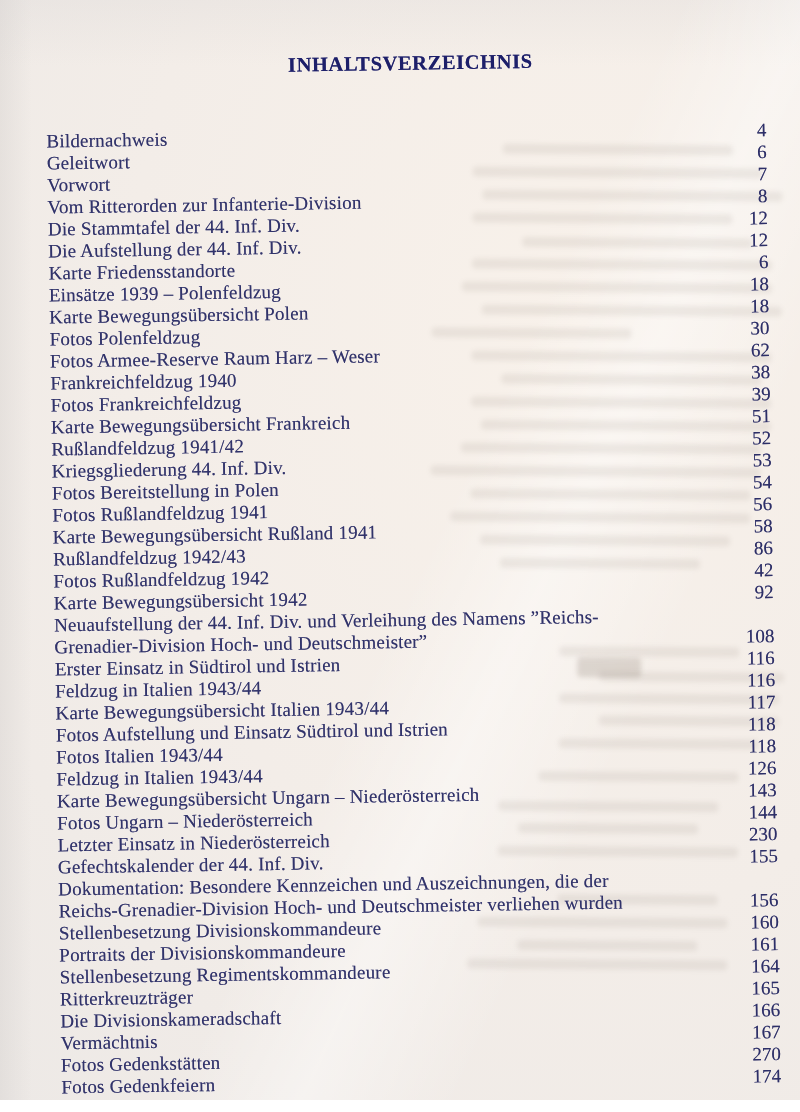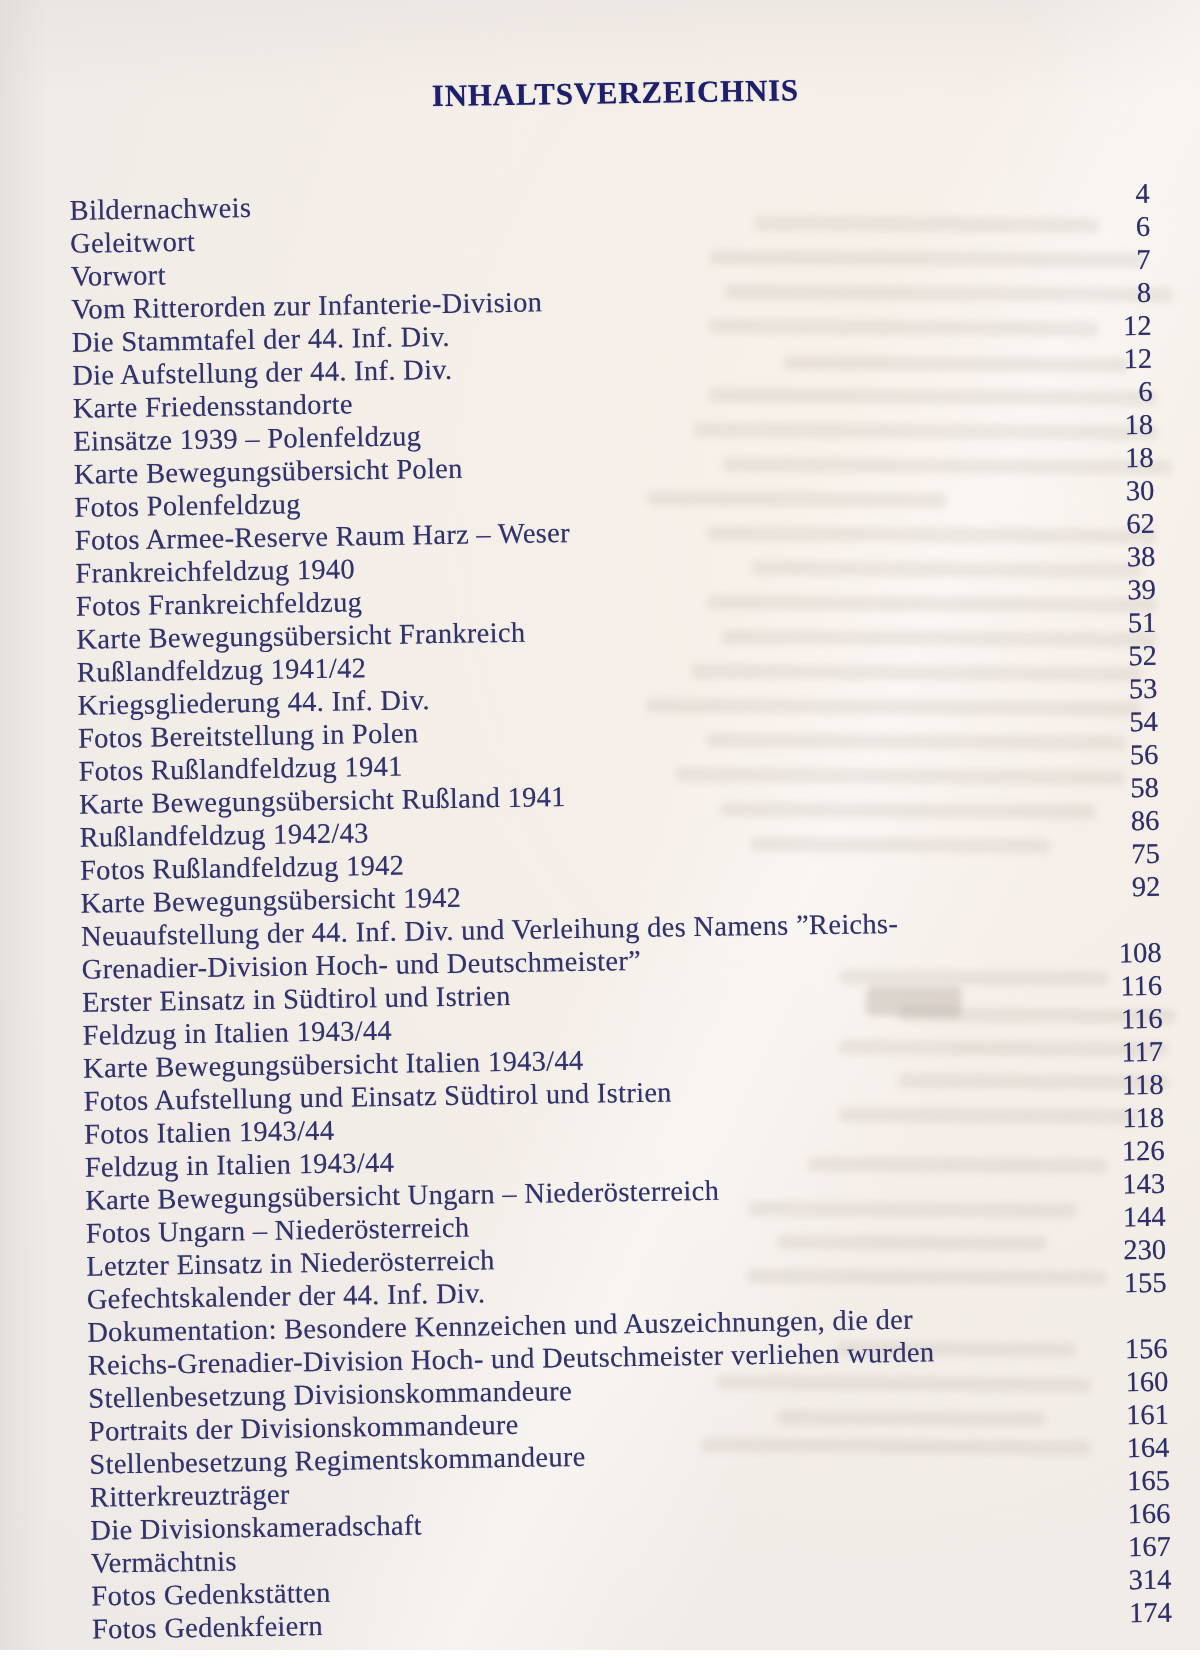--- a/index.html
+++ b/index.html
@@ -167,21 +167,21 @@
         <div class="toc-row">
           <span class="toc-text">Karte Bewegungsübersicht Rußland 1941</span>
           <span class="toc-page">58</span>
         </div>
         <div class="toc-row">
           <span class="toc-text">Rußlandfeldzug 1942/43</span>
           <span class="toc-page">86</span>
         </div>
         <div class="toc-row">
           <span class="toc-text">Fotos Rußlandfeldzug 1942</span>
-          <span class="toc-page">75</span>
+          <span class="toc-page">42</span>
         </div>
         <div class="toc-row">
           <span class="toc-text">Karte Bewegungsübersicht 1942</span>
           <span class="toc-page">92</span>
         </div>
         <div class="toc-row">
           <span class="toc-text">Neuaufstellung der 44. Inf. Div. und Verleihung des Namens ”Reichs-</span>
           <span class="toc-page"></span>
         </div>
         <div class="toc-row">
@@ -255,21 +255,21 @@
         <div class="toc-row">
           <span class="toc-text">Die Divisionskameradschaft</span>
           <span class="toc-page">166</span>
         </div>
         <div class="toc-row">
           <span class="toc-text">Vermächtnis</span>
           <span class="toc-page">167</span>
         </div>
         <div class="toc-row">
           <span class="toc-text">Fotos Gedenkstätten</span>
-          <span class="toc-page">314</span>
+          <span class="toc-page">270</span>
         </div>
         <div class="toc-row">
           <span class="toc-text">Fotos Gedenkfeiern</span>
           <span class="toc-page">174</span>
         </div>
       </div>
   </div>
 </div>
 
 </body></html>

